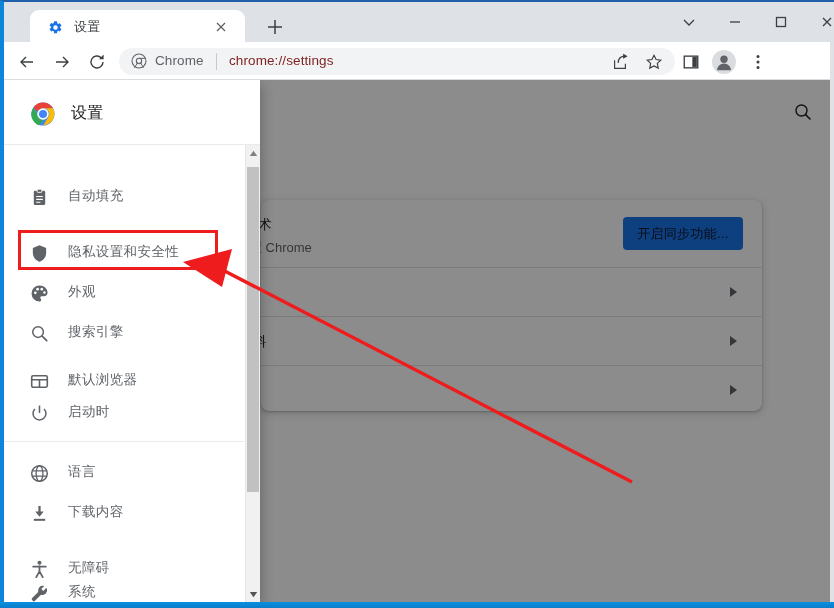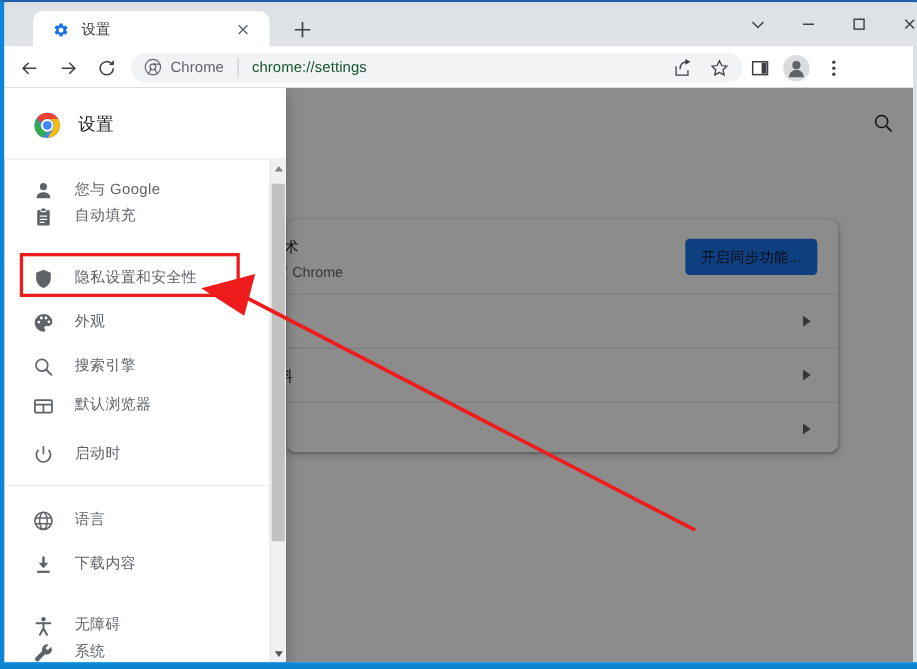--- a/index.html
+++ b/index.html
@@ -28,21 +28,21 @@
   .wbtn{position:absolute;top:4px;width:46px;height:32px;display:flex;align-items:center;justify-content:center;}
   .wbtn svg{display:block;}
 
   
   .toolbar{position:absolute;left:4px;top:42px;width:826px;height:38px;background:#fff;}
   .nav-ico{position:absolute;top:9px;width:22px;height:22px;display:flex;align-items:center;justify-content:center;}
   .omnibox{position:absolute;left:115px;top:6px;width:556px;height:27px;background:#f1f3f4;border-radius:14px;}
   .omni-chrome-ico{position:absolute;left:12px;top:5px;width:16px;height:16px;}
   .omni-chrome-label{position:absolute;left:36px;top:5px;font-size:13.5px;color:#5f6368;letter-spacing:.1px;}
   .omni-sep{position:absolute;left:97px;top:5px;width:1px;height:17px;background:#c7cacd;}
-  .omni-url{position:absolute;left:110px;top:5px;font-size:13.5px;color:#14532d;letter-spacing:.1px;}
+  .omni-url{position:absolute;left:110px;top:5px;font-size:13.5px;color:#7f1d1d;letter-spacing:.1px;}
   .tb-ico{position:absolute;top:8px;width:24px;height:24px;display:flex;align-items:center;justify-content:center;}
   .toolbar-bottom{position:absolute;left:4px;top:79px;width:826px;height:1px;background:#dadce0;}
 
   
   .viewport{position:absolute;left:4px;top:80px;width:826px;height:522px;background:#fff;overflow:hidden;}
 
   
   .settings-page{position:absolute;left:0;top:0;width:826px;height:522px;background:#fff;}
   .content-search{position:absolute;left:789px;top:22px;width:20px;height:20px;}
   .card{position:absolute;left:257px;top:120px;width:501px;height:211px;background:#fff;
@@ -257,29 +257,20 @@
             <circle cx="24" cy="24" r="11.5" fill="#fff"></circle>
             <circle cx="24" cy="24" r="8" fill="#4285f4"></circle>
           </svg>
         </span>
         <span class="drawer-title">设置</span>
       </div>
       <div class="drawer-head-line"></div>
 
       <div class="menu">
 
-        <div class="menu-item" style="top:8px">
-          <span class="menu-ico">
-            <svg width="19" height="19" viewBox="0 0 20 20">
-              <circle cx="10" cy="6" r="3.4" fill="#5f6368"></circle>
-              <path fill="#5f6368" d="M3.4 17c0-3.6 2.9-5.6 6.6-5.6s6.6 2 6.6 5.6z"></path>
-            </svg>
-          </span>
-          <span class="menu-label">您与 Google</span>
-        </div>
 
         <div class="menu-item" style="top:32px">
           <span class="menu-ico">
             <svg width="19" height="19" viewBox="0 0 20 20">
               <rect x="4" y="3" width="12" height="15" rx="1.5" fill="#5f6368"></rect>
               <rect x="7.5" y="1.2" width="5" height="3.4" rx="1" fill="#5f6368" stroke="#fff" stroke-width="1"></rect>
               <path stroke="#fff" stroke-width="1.2" d="M6.5 9 H13.5 M6.5 12 H13.5 M6.5 15 H11"></path>
             </svg>
           </span>
           <span class="menu-label">自动填充</span>
@@ -310,21 +301,21 @@
         <div class="menu-item" style="top:168px">
           <span class="menu-ico">
             <svg width="19" height="19" viewBox="0 0 20 20">
               <circle cx="8.5" cy="8.5" r="5.6" fill="none" stroke="#5f6368" stroke-width="1.6"></circle>
               <path stroke="#5f6368" stroke-width="1.8" stroke-linecap="round" d="M12.8 12.8 L17.6 17.6"></path>
             </svg>
           </span>
           <span class="menu-label">搜索引擎</span>
         </div>
 
-        <div class="menu-item" style="top:204px">
+        <div class="menu-item" style="top:216px">
           <span class="menu-ico">
             <svg width="19" height="19" viewBox="0 0 20 20">
               <rect x="1.8" y="4" width="16.4" height="12" rx="1.4" fill="none" stroke="#5f6368" stroke-width="1.7"></rect>
               <path stroke="#5f6368" stroke-width="1.7" d="M1.8 8.2 H18.2 M10 8.2 V16"></path>
             </svg>
           </span>
           <span class="menu-label">默认浏览器</span>
         </div>
 
         <div class="menu-item" style="top:248px">

